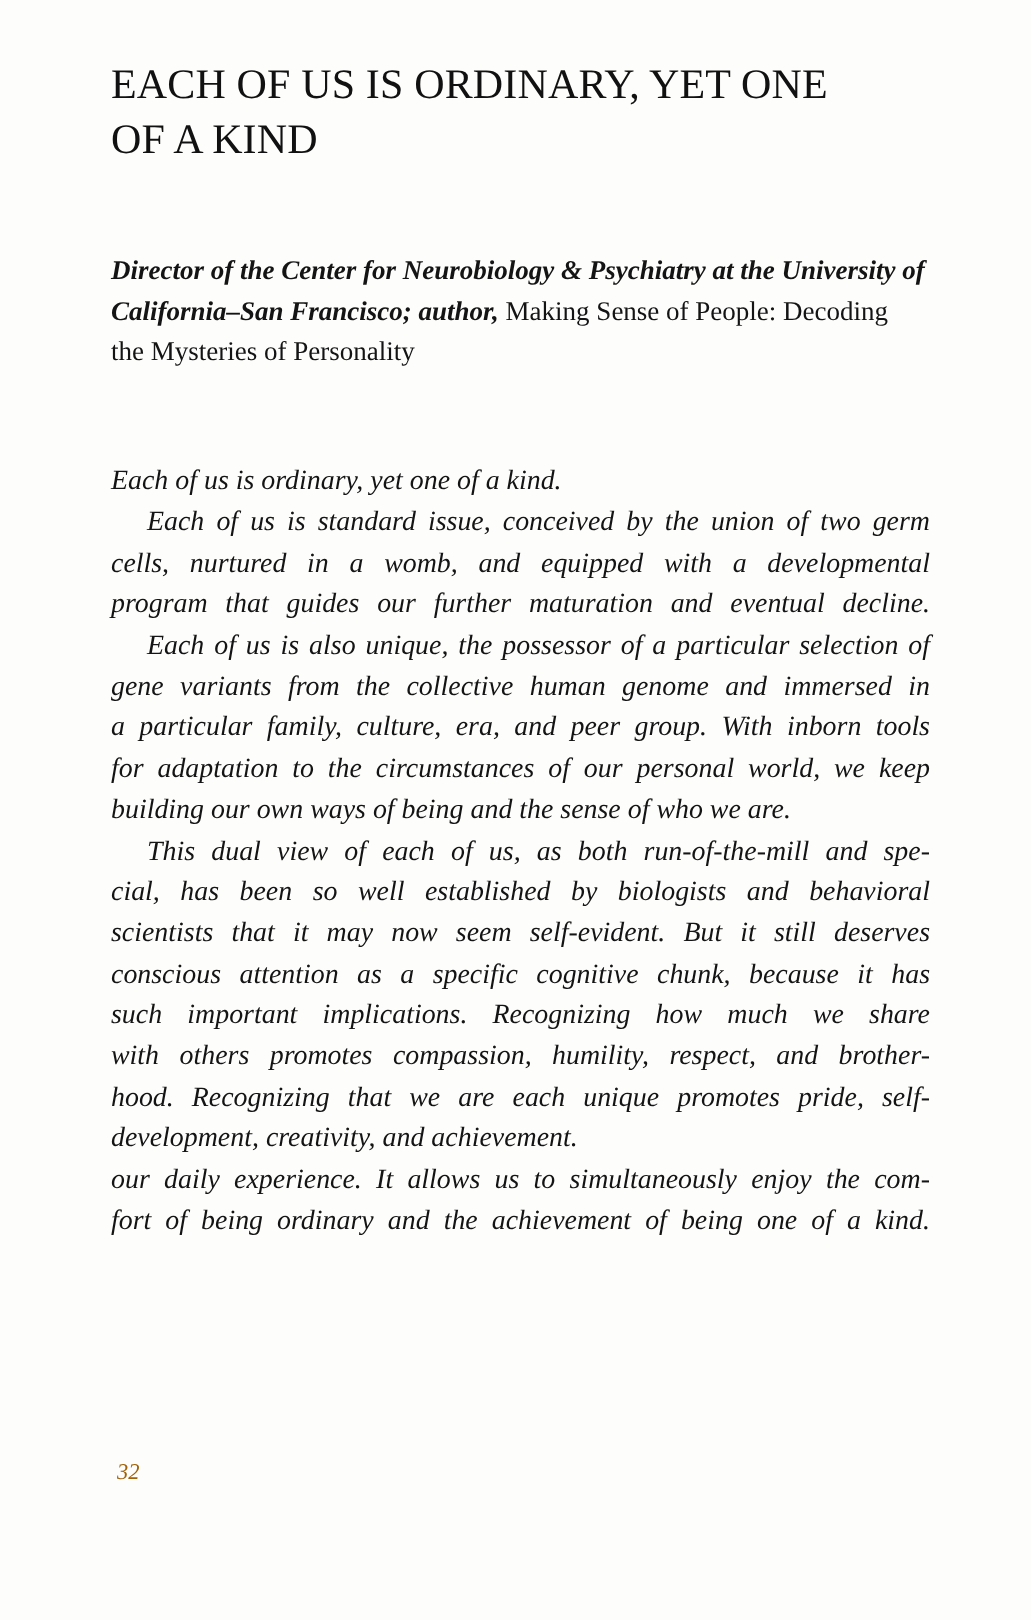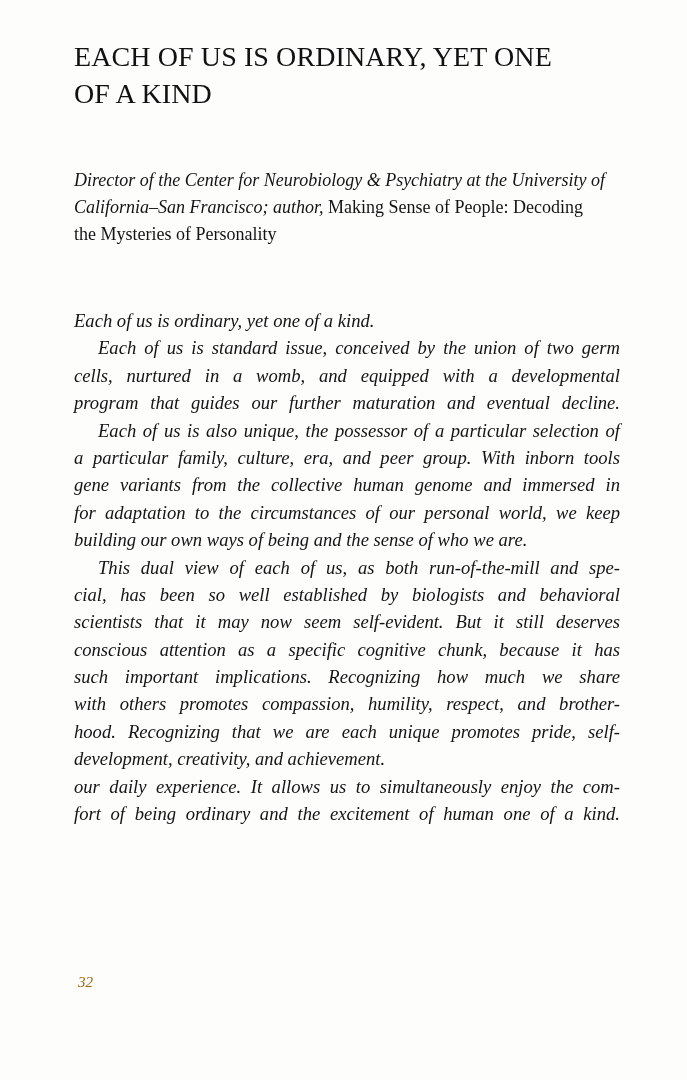--- a/index.html
+++ b/index.html
@@ -20,21 +20,21 @@
   .title .tl { display: block; white-space: nowrap; }
   .author {
     position: absolute; left: 74px; top: 141px;
     font-size: 19px; line-height: 26px; letter-spacing: 0.6px; margin: 0;
   }
   .affil {
     position: absolute; left: 74px; top: 167px; width: 546px;
     font-size: 18px; line-height: 27px; margin: 0;
   }
   .affil .ln { display: block; white-space: nowrap; }
-  .affil i { font-style: italic; }
+  .affil i { font-style: italic; font-weight: bold; }
   .body {
     position: absolute; left: 74px; top: 307px; width: 546px;
   }
   .line {
     display: block; height: 27.4px; line-height: 27.4px;
     font-size: 18.6px; white-space: nowrap;
     text-align: justify; text-align-last: justify; font-style: italic;
   }
   .line.last { text-align-last: left; }
   .line.indent { padding-left: 24px; }
@@ -59,30 +59,30 @@
     <span class="ln"><i>California–San Francisco; author,</i><span> Making Sense of People: Decoding</span></span>
     <span class="ln"><span>the Mysteries of Personality</span></span>
   </p>
 
   <div class="body">
     <span class="line last">Each of us is ordinary, yet one of a kind.</span>
     <span class="line indent">Each of us is standard issue, conceived by the union of two germ</span>
     <span class="line">cells, nurtured in a womb, and equipped with a developmental</span>
     <span class="line">program that guides our further maturation and eventual decline.</span>
     <span class="line indent">Each of us is also unique, the possessor of a particular selection of</span>
+    <span class="line">gene variants from the collective human genome and immersed in</span>
     <span class="line">a particular family, culture, era, and peer group. With inborn tools</span>
-    <span class="line">gene variants from the collective human genome and immersed in</span>
     <span class="line">for adaptation to the circumstances of our personal world, we keep</span>
     <span class="line last">building our own ways of being and the sense of who we are.</span>
     <span class="line indent">This dual view of each of us, as both run-of-the-mill and spe-</span>
     <span class="line">cial, has been so well established by biologists and behavioral</span>
     <span class="line">scientists that it may now seem self-evident. But it still deserves</span>
     <span class="line">conscious attention as a specific cognitive chunk, because it has</span>
     <span class="line">such important implications. Recognizing how much we share</span>
     <span class="line">with others promotes compassion, humility, respect, and brother-</span>
     <span class="line">hood. Recognizing that we are each unique promotes pride, self-</span>
     <span class="line last">development, creativity, and achievement.</span>
     <span class="line">our daily experience. It allows us to simultaneously enjoy the com-</span>
-    <span class="line">fort of being ordinary and the excitement of human one of a kind.</span>
+    <span class="line">fort of being ordinary and the achievement of being one of a kind.</span>
   </div>
 
   <div class="folio">32</div>
 </div>
 
 </body></html>

